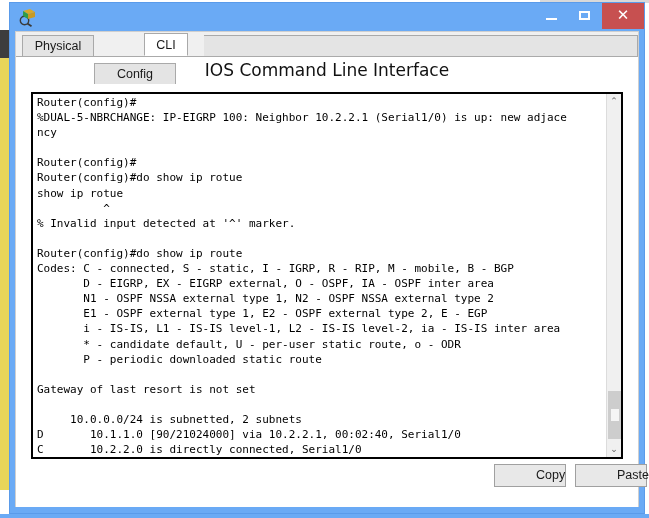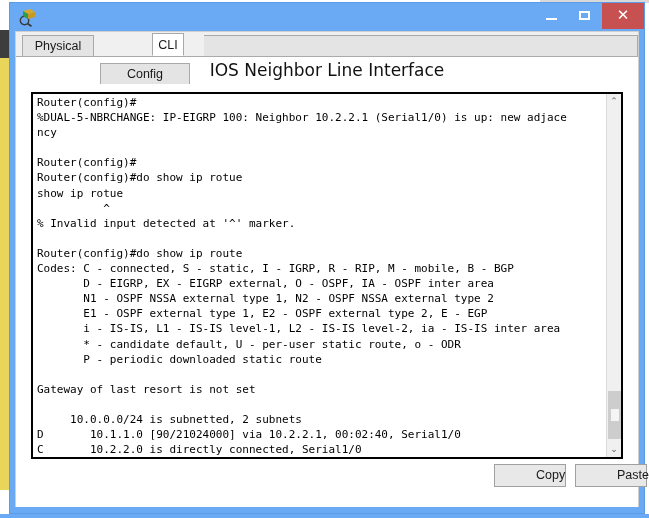--- a/index.html
+++ b/index.html
@@ -141,22 +141,22 @@
   }
   .tab.active {
     background: #ffffff;
     top: 1px;
     height: 23px;
     line-height: 22px;
     border-bottom: 1px solid #ffffff;
     z-index: 3;
   }
   #tab-0 { left: 6px;  width: 72px; }
-  #tab-1 { left: 84px; width: 90px; margin-top: 28px; }
-  #tab-2 { left: 136px; width: 32px; }
+  #tab-1 { left: 78px; width: 82px; margin-top: 28px; }
+  #tab-2 { left: 128px; width: 44px; }
   #tabfill {
     position: absolute;
     left: 188px; top: 3px;
     right: 0px; height: 21px;
     background: #e4e4e4;
     border-top: 1px solid #a9a9a9;
     border-right: 1px solid #a9a9a9;
     box-sizing: border-box;
   }
 
@@ -302,21 +302,21 @@
 
     <div id="client">
 
       <div id="tabstrip">
         <div class="tab" id="tab-0">Physical</div>
         <div class="tab" id="tab-1">Config</div>
         <div class="tab active" id="tab-2">CLI</div>
         <div id="tabfill"></div>
       </div>
 
-      <div id="panel-heading">IOS Neighbor Line Interface</div>
+      <div id="panel-heading">IOS Command Line Interface</div>
 
       <div id="terminal-wrap">
         <div id="terminal">
           <pre><span>Router(config)#
 %DUAL-5-NBRCHANGE: IP-EIGRP 100: Neighbor 10.2.2.1 (Serial1/0) is up: new adjace
 ncy
 
 Router(config)#
 Router(config)#do show ip rotue
 show ip rotue

